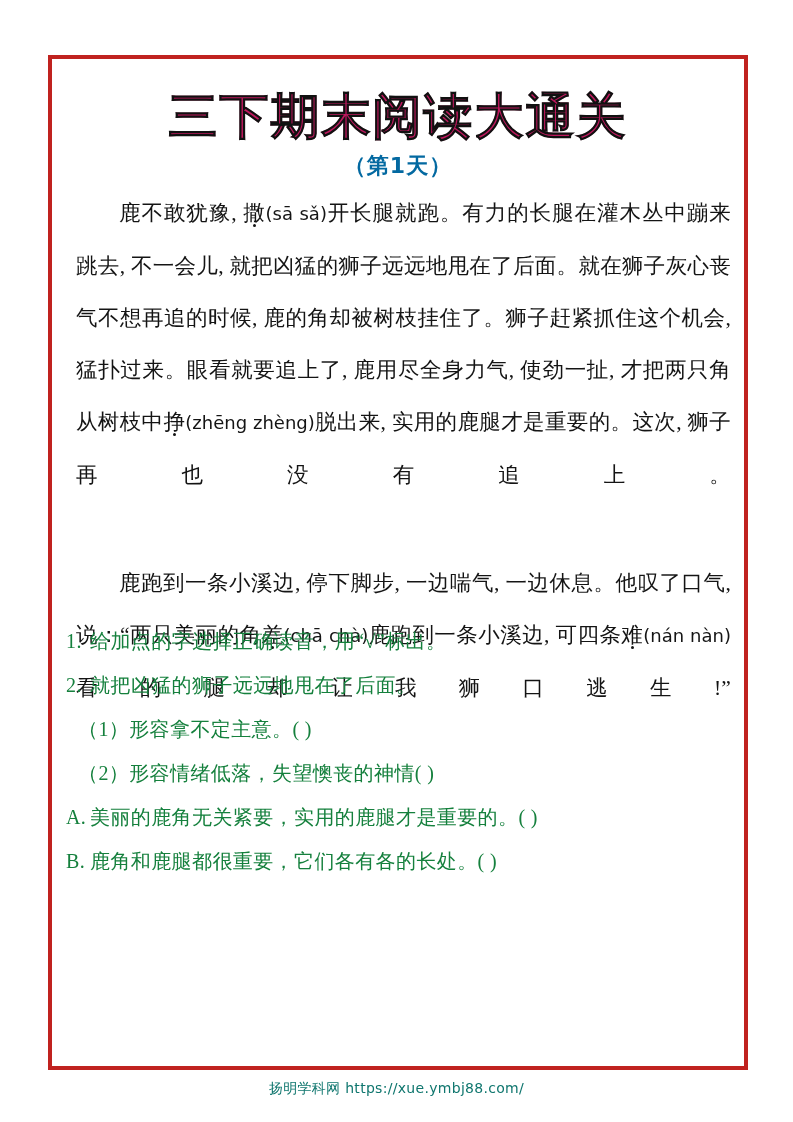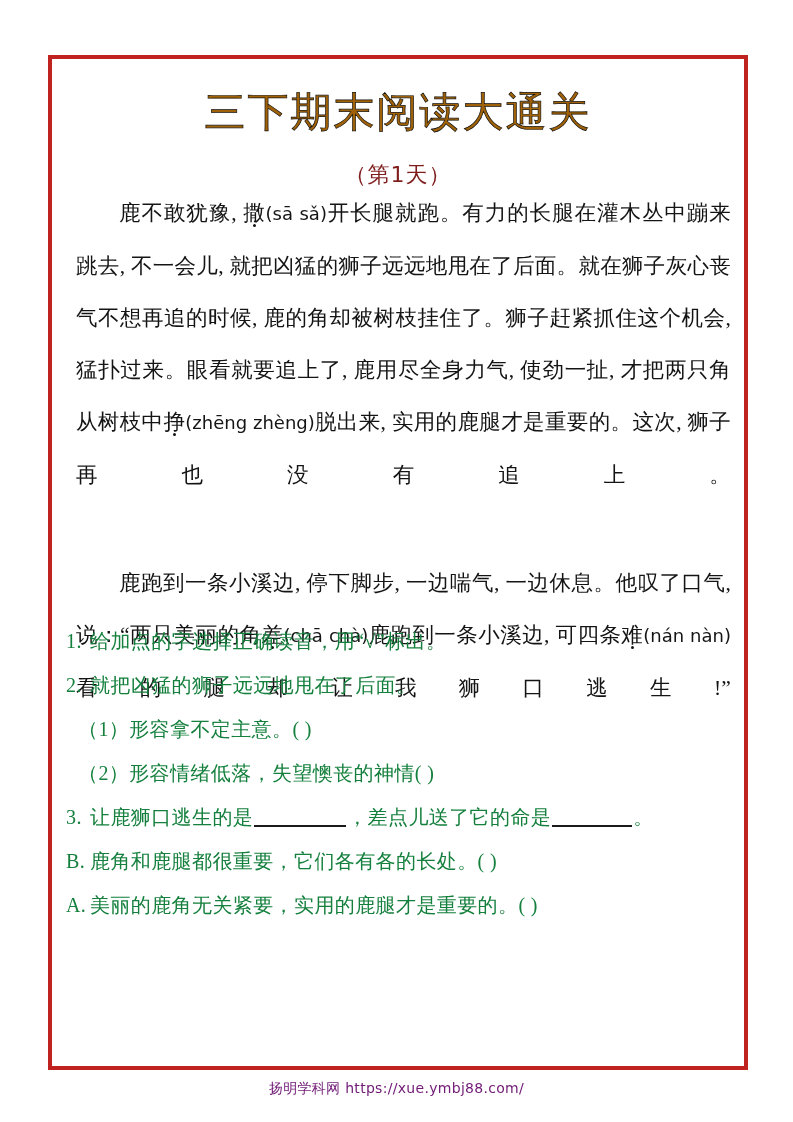--- a/index.html
+++ b/index.html
@@ -38,33 +38,33 @@
   
   .title-block {
     position: absolute;
     left: 0;
     top: 30px;
     width: 100%;
     text-align: center;
   }
   .main-title {
     font-family: "DejaVu Sans", "Liberation Sans", sans-serif;
-    font-weight: 400;
-    font-size: 41px;
+    font-weight: 700;
+    font-size: 49px;
     letter-spacing: 2px;
-    color: #a16207;
+    color: #be185d;
     line-height: 1.15;
     -webkit-text-stroke: 0.7px #111111;
   }
   .sub-title {
-    margin-top: 24px;
-    font-family: "DejaVu Sans", "Liberation Sans", sans-serif;
-    font-weight: 400;
+    margin-top: 6px;
+    font-family: "DejaVu Sans", "Liberation Sans", sans-serif;
+    font-weight: 700;
     font-size: 22px;
-    color: #7f1d1d;
+    color: #0369a1;
     letter-spacing: 1px;
   }
 
   
   .passage {
     position: absolute;
     left: 24px;
     top: 128px;
     width: 655px;
     color: #141414;
@@ -147,21 +147,21 @@
 
   
   .footer {
     position: absolute;
     left: 0;
     top: 1080px;
     width: 793px;
     text-align: center;
     font-family: "DejaVu Sans", "Liberation Sans", sans-serif;
     font-size: 14px;
-    color: #701a75;
+    color: #0f766e;
     letter-spacing: 0.3px;
   }
 </style>
 </head>
 <body>
 
 <div class="page">
 
   <div class="frame">
 
@@ -181,26 +181,25 @@
     <div class="questions">
 
       <div class="q"><span class="num">1.</span><span>给加点的字选择正确读音，用“√”标出。</span></div>
 
       <div class="q"><span class="num">2.</span><span>就把凶猛的狮子远远地甩在了后面。</span></div>
 
       <div class="q sub"><span>（1）</span><span>形容拿不定主意。(                )</span></div>
 
       <div class="q sub"><span>（2）</span><span>形容情绪低落，失望懊丧的神情(                )</span></div>
 
-      <div class="q"><span class="num">3.</span><span>让鹿狮口逃生的是</span><span class="blank-long"></span><span>，差点儿送了它的命是</span><span class="blank-short"></span><span>。</span></div>
-
+
+
+      <div class="q"><span class="num">A.</span><span>美丽的鹿角无关紧要，实用的鹿腿才是重要的。(     )</span></div>
 
       <div class="q"><span class="num">B.</span><span>鹿角和鹿腿都很重要，它们各有各的长处。(   )</span></div>
 
-      <div class="q"><span class="num">A.</span><span>美丽的鹿角无关紧要，实用的鹿腿才是重要的。(     )</span></div>
-
     </div>
 
   </div>
 
   <div class="footer">扬明学科网 https://xue.ymbj88.com/</div>
 
 </div>
 
 </body></html>

